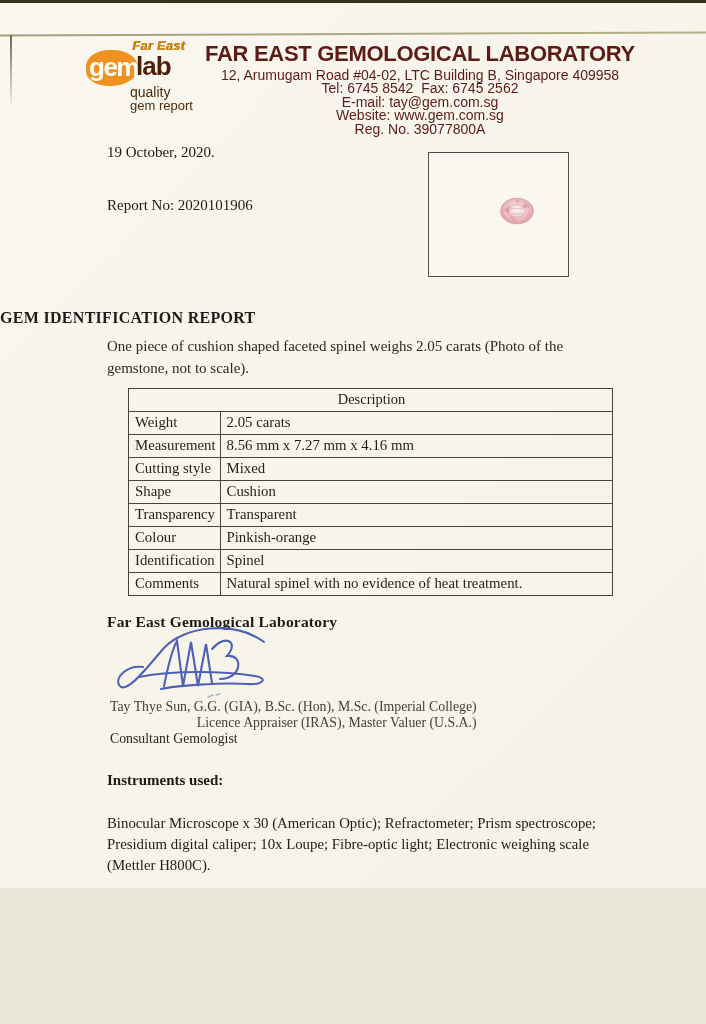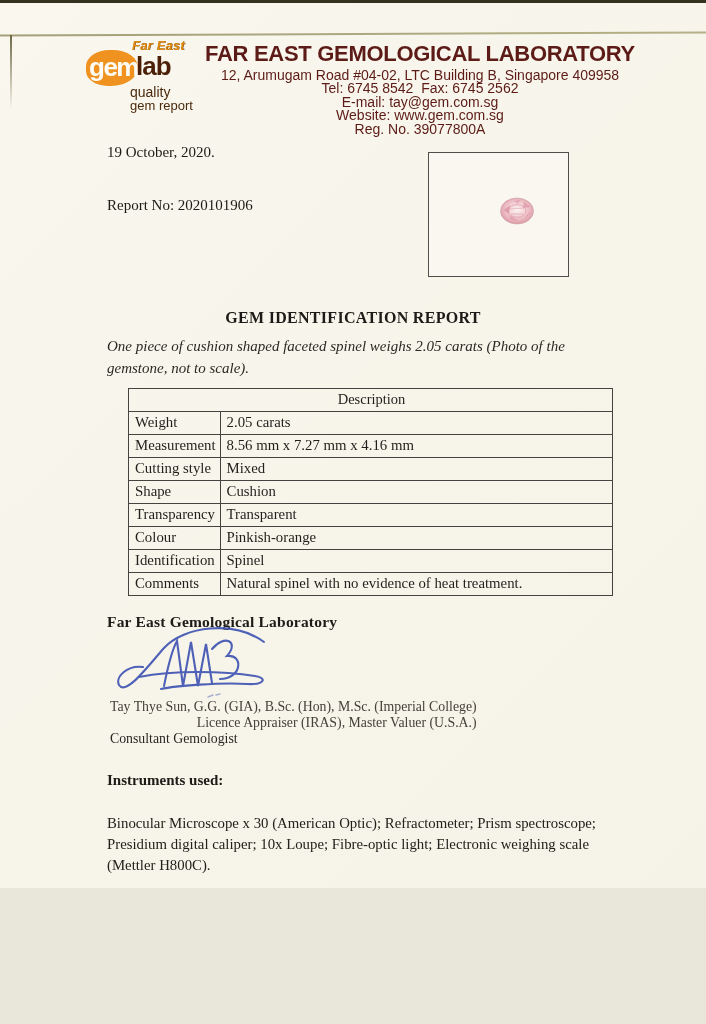--- a/index.html
+++ b/index.html
@@ -36,23 +36,23 @@
   
   .report-date{position:absolute;left:107px;top:144px;font-size:15px;}
   .report-number{position:absolute;left:107px;top:197px;font-size:15px;}
 
   
   .gem-photo-frame{position:absolute;left:428px;top:152px;width:139px;height:123px;
     border:1.4px solid #504f4b;background:#f9f7ef;}
   .gem-photo{position:absolute;left:70px;top:43px;}
 
   
-  .report-title{position:absolute;left:0;top:309px;width:706px;text-align:center;
+  .report-title{position:absolute;left:0;top:309px;width:706px;text-align:left;
     font-size:16px;font-weight:bold;letter-spacing:.3px;}
-  .report-summary{position:absolute;left:107px;top:336px;width:517px;font-size:15px;line-height:21.5px;color:#2b2924;font-style:italic;}
+  .report-summary{position:absolute;left:107px;top:336px;width:517px;font-size:15px;line-height:21.5px;color:#2b2924;}
 
   table.desc{position:absolute;left:128px;top:388px;width:485px;border-collapse:collapse;
     font-size:14.8px;color:#211f1b;padding-left:36px;}
   table.desc td{border:1.2px solid #44433f;height:21px;padding:0 4px 1px 6px;vertical-align:middle;}
   td.th{ text-align:center;font-size:14.5px;}
   td.lbl{width:77px;}
   td.val{padding-left:13px;}
 
   
   .signatory-company{position:absolute;left:107px;top:613px;font-size:15.5px;font-weight:bold;letter-spacing:.2px;}

